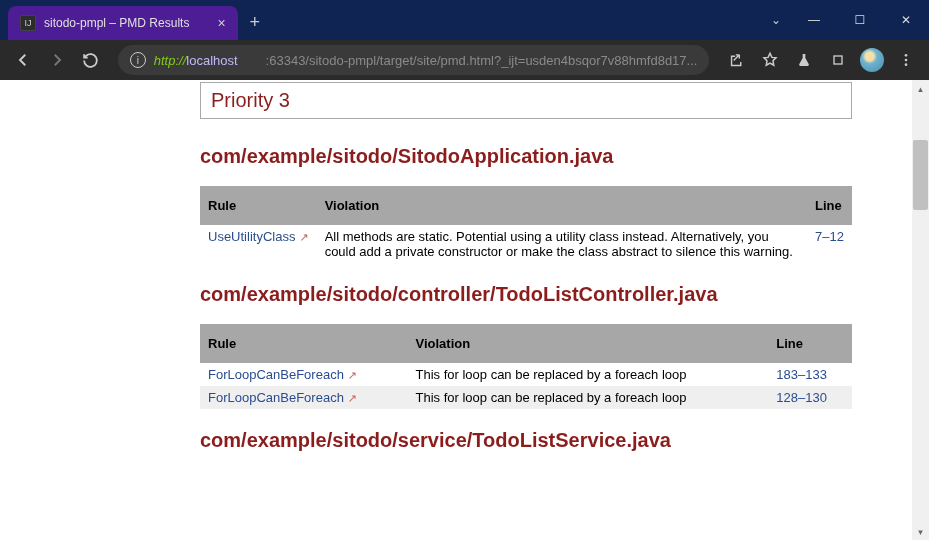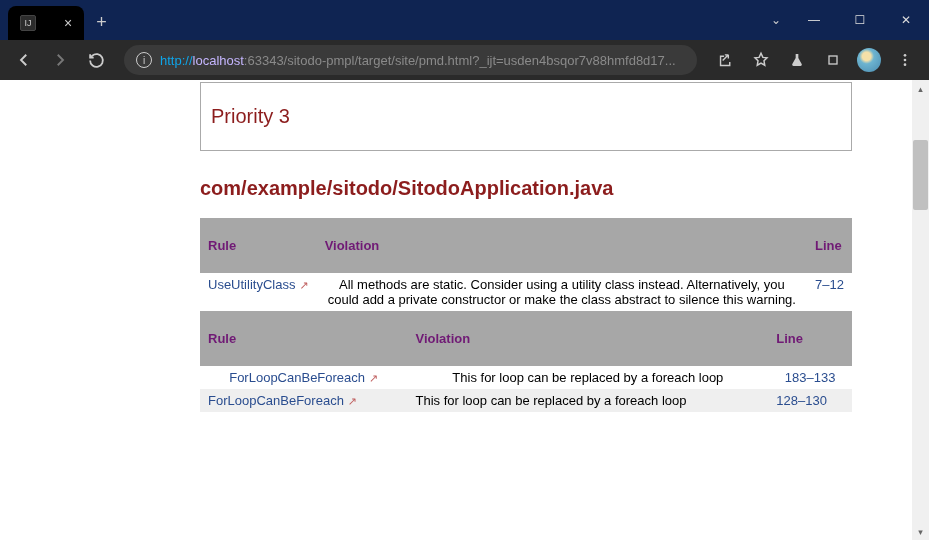--- a/index.html
+++ b/index.html
@@ -1,65 +1,66 @@
 <!DOCTYPE html>
 <html><head>
 <meta charset="utf-8">
 <style>
   * { margin: 0; padding: 0; box-sizing: border-box; }
   body { font-family: "Segoe UI", Tahoma, sans-serif; background: #fff; width: 929px; height: 540px; overflow: hidden; }
 
   
   .titlebar { background: #0f2452; height: 40px; display: flex; align-items: center; color: #fff; }
-  .tab { background: #000000; height: 34px; margin-top: 6px; margin-left: 8px; display: flex; align-items: center; padding: 0 12px; border-radius: 8px 8px 0 0; font-size: 12px; color: #e0e0e0; gap: 8px; }
+  .tab { background: #4c1d95; height: 34px; margin-top: 6px; margin-left: 8px; display: flex; align-items: center; padding: 0 12px; border-radius: 8px 8px 0 0; font-size: 12px; color: #e0e0e0; gap: 8px; }
   .tab-favicon { width: 16px; height: 16px; background: #2c2c2c; border: 1px solid #444; border-radius: 2px; display:flex;align-items:center;justify-content:center;font-size:9px;color:#ccc;}
   .tab-close { margin-left: 20px; font-size: 14px; color: #ccc; cursor: pointer; }
   .newtab { color: #ccc; font-size: 18px; margin-left: 12px; cursor: pointer; margin-top: 4px;}
   .win-controls { margin-left: auto; display: flex; align-items: center; gap: 0; }
   .win-btn { width: 46px; height: 40px; display: flex; align-items: center; justify-content: center; color: #ddd; font-size: 12px; cursor:pointer;}
   .chevron-down { margin-right: 10px; color:#ccc; font-size:12px;}
 
   
   .toolbar { background: #2a2a2a; height: 40px; display: flex; align-items: center; padding: 0 8px; gap: 4px; }
   .nav-btn { width: 32px; height: 32px; display: flex; align-items: center; justify-content: center; color: #ccc; border-radius: 50%; cursor: pointer; }
   .nav-btn.disabled { color: #666; }
   .addr { flex: 1; background: #3a3a3a; height: 30px; border-radius: 15px; display: flex; align-items: center; padding: 0 12px; font-size: 13px; color: #ccc; gap: 8px; margin: 0 8px;}
   .addr .info-icon { width:16px;height:16px;border:1.5px solid #ccc;border-radius:50%;display:flex;align-items:center;justify-content:center;font-size:10px;}
-  .addr-prefix { color: #0ea5e9; }
+  .addr-prefix { color: #84cc16; font-style: italic; }
   .addr-host { color: #c4b5fd; }
-  .addr-rest { color: #8a8a8a; white-space: nowrap; overflow: hidden; text-overflow: ellipsis; flex:1;}
+  .addr-rest { color: #8a8a8a; white-space: nowrap; overflow: hidden; text-overflow: ellipsis; flex:1;padding-left:28px;}
   .tool-icon { width: 32px; height: 32px; display: flex; align-items: center; justify-content: center; color: #ccc; cursor: pointer; }
   .avatar { width: 24px; height: 24px; border-radius: 50%; background: radial-gradient(circle at 40% 35%, #f4e0a8 20%, #6db4d0 35%, #4a8bb0 100%); }
 
   
   .viewport { position: relative; height: 460px; overflow: hidden; background: #fff; }
   .vscroll { position: absolute; right: 0; top: 0; bottom: 0; width: 17px; background: #f0f0f0; }
   .vscroll-up, .vscroll-down { height: 17px; display:flex;align-items:center;justify-content:center;font-size:9px;color:#666;}
   .vscroll-thumb { position: absolute; right: 1px; left: 1px; top: 60px; height: 70px; background: #c0c0c0; border-radius: 2px; }
   .content { position: absolute; left: 0; right: 17px; top: 0; bottom: 0; padding: 2px 60px 20px 200px; overflow: hidden;}
 
-  .priority-box { border: 1px solid #aaa; padding: 22px 10px; font-size: 20px; font-family: Verdana, sans-serif; color: #8c1d1d; margin-bottom: 26px; }
+  .priority-box { border: 1px solid #aaa; padding: 6px 10px; font-size: 20px; font-family: Verdana, sans-serif; color: #8c1d1d; margin-bottom: 26px; }
   .file-heading { font-size: 20px; font-family: Verdana, sans-serif; font-weight: bold; color: #8c1d1d; margin-top: 20px; margin-bottom: 18px; }
 
   table.report { width: 100%; border-collapse: collapse; font-size: 13px; font-family: Verdana, sans-serif; }
-  table.report th { background: #a7a7a7; color: #701a75; text-align: left; padding: 20px 8px; font-weight: bold; }
+  table.report th { background: #a7a7a7; color: #000000; text-align: left; padding: 12px 8px; font-weight: bold; }
   table.report td { padding: 4px 8px; vertical-align: top; }
   table.report tr.odd td { background: #efefef; }
-  table.report tr.even td { background: #fff; text-align: center; }
+  table.report tr.even td { background: #fff; }
   .rule-link { color: #2a4d8f; text-decoration: none; }
   .ext-icon { color: #c06060; font-size: 11px; margin-left: 4px; }
   .line-link { color: #2a4d8f; text-decoration: none; }
   .sep { color: #2a4d8f; }
 </style>
 </head>
 <body>
 
 <div class="titlebar">
   <div class="tab">
     <span class="tab-favicon">IJ</span>
+    <span>sitodo-pmpl – PMD Results</span>
     <span class="tab-close">×</span>
   </div>
   <span class="newtab">+</span>
   <div class="win-controls">
     <span class="chevron-down">⌄</span>
     <span class="win-btn">―</span>
     <span class="win-btn">☐</span>
     <span class="win-btn">✕</span>
   </div>
 </div>
@@ -133,25 +134,26 @@
           <thead>
             <tr>
               <th>Rule</th>
               <th>Violation</th>
               <th>Line</th>
             </tr>
           </thead>
           <tbody>
             <tr class="even">
               <td><a class="rule-link">UseUtilityClass</a><span class="ext-icon">↗</span></td>
-              <td>All methods are static. Consider using a utility class instead. Alternatively, you could add a private constructor or make the class abstract to silence this warning.</td>
+              <td>All methods are static. Potential using a utility class instead. Alternatively, you could add a private constructor or make the class abstract to silence this warning.</td>
               <td style="white-space:nowrap"><a class="line-link">7</a><span class="sep">–</span><a class="line-link">12</a></td>
             </tr>
           </tbody>
         </table>
+        <div class="file-heading">com/example/sitodo/controller/TodoListController.java</div>
         <table class="report">
           <thead>
             <tr>
               <th>Rule</th>
               <th>Violation</th>
               <th>Line</th>
             </tr>
           </thead>
           <tbody>
             <tr class="even">
@@ -159,20 +161,21 @@
               <td>This for loop can be replaced by a foreach loop</td>
               <td style="white-space:nowrap"><a class="line-link">183</a><span class="sep">–</span><a class="line-link">133</a></td>
             </tr>
             <tr class="odd">
               <td><a class="rule-link">ForLoopCanBeForeach</a><span class="ext-icon">↗</span></td>
               <td>This for loop can be replaced by a foreach loop</td>
               <td style="white-space:nowrap"><a class="line-link">128</a><span class="sep">–</span><a class="line-link">130</a></td>
             </tr>
           </tbody>
         </table>
+        <div class="file-heading">com/example/sitodo/service/TodoListService.java</div>
       </div>
 
   </div>
   <div class="vscroll">
     <div class="vscroll-up">▴</div>
     <div class="vscroll-thumb"></div>
     <div class="vscroll-down" style="position:absolute;bottom:0;left:0;right:0;">▾</div>
   </div>
 </div>
 

